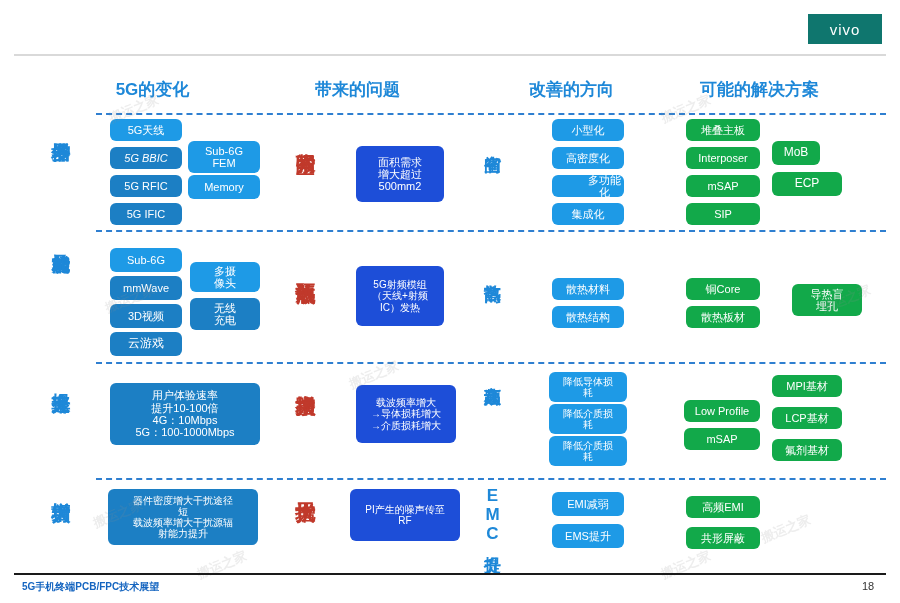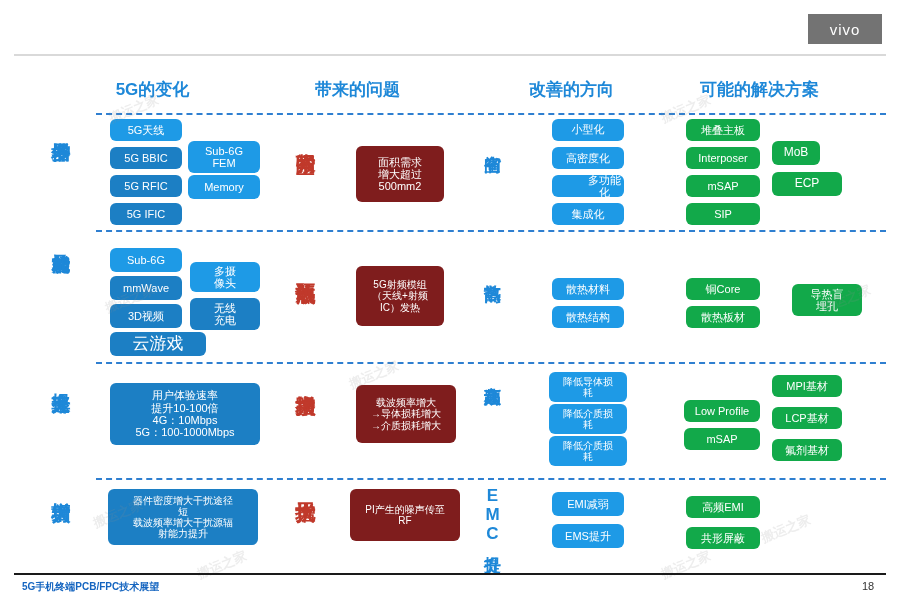--- a/index.html
+++ b/index.html
@@ -12,21 +12,21 @@
   #slide { position: relative; width: 900px; height: 603px; background: #fff; }
 
   
   .hdr-title {
     position: absolute; left: 22px; top: 12px;
     font-size: 25px; font-weight: bold; color: #1565c0;
     letter-spacing: 0px; white-space: nowrap;
   }
   .vivo-logo {
     position: absolute; left: 808px; top: 14px;
-    width: 74px; height: 30px; background: #737373;
+    width: 74px; height: 30px; background: #0f766e;
     color: #ffffff; font-size: 15px; letter-spacing: 1px;
     display: flex; align-items: center; justify-content: center;
   }
   .hdr-rule {
     position: absolute; left: 14px; top: 54px; width: 872px; height: 2px;
     background: #d9d9d9;
   }
 
   
   .colhead {
@@ -64,21 +64,21 @@
     display: flex; align-items: center; justify-content: center;
     text-align: center;
     color: #ffffff;
     line-height: 1.12;
     white-space: pre-line;
     padding: 2px 3px;
   }
   .bx-blue      { background: #1e9ae6; }
   .bx-blue-dark { background: #1c7fc4; }
   .bx-green     { background: #12a94a; }
-  .bx-red       { background: #7f1d1d; }
+  .bx-red       { background: #1d4ed8; }
 
   
   .ftr-rule {
     position: absolute; left: 14px; top: 573px; width: 872px; height: 2px;
     background: #1a1a1a;
   }
   .ftr-text {
     position: absolute; left: 22px; top: 580px;
     font-size: 10px; font-weight: bold; color: #1565c0; white-space: nowrap;
   }
@@ -108,55 +108,55 @@
   <div class="colhead ch4">可能的解决方案</div>
 
   <div class="dashrow" style="top:113px;"></div>
   <div class="dashrow" style="top:230px;"></div>
   <div class="dashrow" style="top:362px;"></div>
   <div class="dashrow" style="top:478px;"></div>
 
   <div class="vlabel blue" style="left:52px; top:128px; height:92px; font-size:19px;">器件增多</div>
 
   <div class="box bx-blue" style="left:110px; top:119px; width:72px;  height:22px; font-size:11px;">5G天线</div>
-  <div class="box bx-blue-dark" style="left:110px; top:147px; width:72px;  height:22px; font-size:11px;">5G BBIC</div>
+  <div class="box bx-blue-dark" style="left:110px; top:147px; width:72px;  height:22px; font-size:11px;font-style:italic;">5G BBIC</div>
   <div class="box bx-blue-dark" style="left:110px; top:175px; width:72px;  height:22px; font-size:11px;">5G RFIC</div>
   <div class="box bx-blue-dark" style="left:110px; top:203px; width:72px;  height:22px; font-size:11px;">5G IFIC</div>
 
   <div class="box bx-blue" style="left:188px; top:141px; width:72px;  height:32px; font-size:11px;">Sub-6G
 FEM</div>
   <div class="box bx-blue" style="left:188px; top:175px; width:72px;  height:24px; font-size:11px;">Memory</div>
 
   <div class="vlabel red" style="left:296px; top:138px; height:78px; font-size:20px;">空间紧张</div>
 
   <div class="box bx-red" style="left:356px; top:146px; width:88px; height:56px; font-size:11px;">面积需求
 增大超过
 500mm2</div>
 
   <div class="vlabel blue" style="left:484px; top:142px; height:72px; font-size:17px;">省空间</div>
 
-  <div class="box bx-blue" style="left:552px; top:119px; width:72px; height:22px; font-size:11px;font-family:Liberation Mono, monospace;">小型化</div>
+  <div class="box bx-blue" style="left:552px; top:119px; width:72px; height:22px; font-size:11px;">小型化</div>
   <div class="box bx-blue" style="left:552px; top:147px; width:72px; height:22px; font-size:11px;">高密度化</div>
   <div class="box bx-blue" style="left:552px; top:175px; width:72px; height:22px; font-size:11px;padding-left:36px;">多功能化</div>
   <div class="box bx-blue" style="left:552px; top:203px; width:72px; height:22px; font-size:11px;">集成化</div>
 
   <div class="box bx-green" style="left:686px; top:119px; width:74px; height:22px; font-size:11px;">堆叠主板</div>
   <div class="box bx-green" style="left:686px; top:147px; width:74px; height:22px; font-size:11px;">Interposer</div>
   <div class="box bx-green" style="left:686px; top:175px; width:74px; height:22px; font-size:11px;">mSAP</div>
   <div class="box bx-green" style="left:686px; top:203px; width:74px; height:22px; font-size:11px;">SIP</div>
 
   <div class="box bx-green" style="left:772px; top:141px; width:48px; height:24px; font-size:12px;">MoB</div>
   <div class="box bx-green" style="left:772px; top:172px; width:70px; height:24px; font-size:12px;">ECP</div>
 
   <div class="vlabel blue" style="left:52px; top:240px; height:118px; font-size:18px;">功能及能耗增加</div>
 
   <div class="box bx-blue" style="left:110px; top:248px; width:72px; height:24px; font-size:11px;">Sub-6G</div>
   <div class="box bx-blue-dark" style="left:110px; top:276px; width:72px; height:24px; font-size:11px;">mmWave</div>
   <div class="box bx-blue-dark" style="left:110px; top:304px; width:72px; height:24px; font-size:11px;">3D视频</div>
-  <div class="box bx-blue-dark" style="left:110px; top:332px; width:96px; height:24px; font-size:17px;">云游戏</div>
+  <div class="box bx-blue-dark" style="left:110px; top:332px; width:72px; height:24px; font-size:12px;">云游戏</div>
 
   <div class="box bx-blue" style="left:190px; top:262px; width:70px; height:30px; font-size:11px;">多摄
 像头</div>
   <div class="box bx-blue-dark" style="left:190px; top:298px; width:70px; height:32px; font-size:11px;">无线
 充电</div>
 
   <div class="vlabel red" style="left:296px; top:268px; height:78px; font-size:20px;">散热瓶颈</div>
 
   <div class="box bx-red" style="left:356px; top:266px; width:88px; height:60px; font-size:10px;">5G射频模组
 （天线+射频

